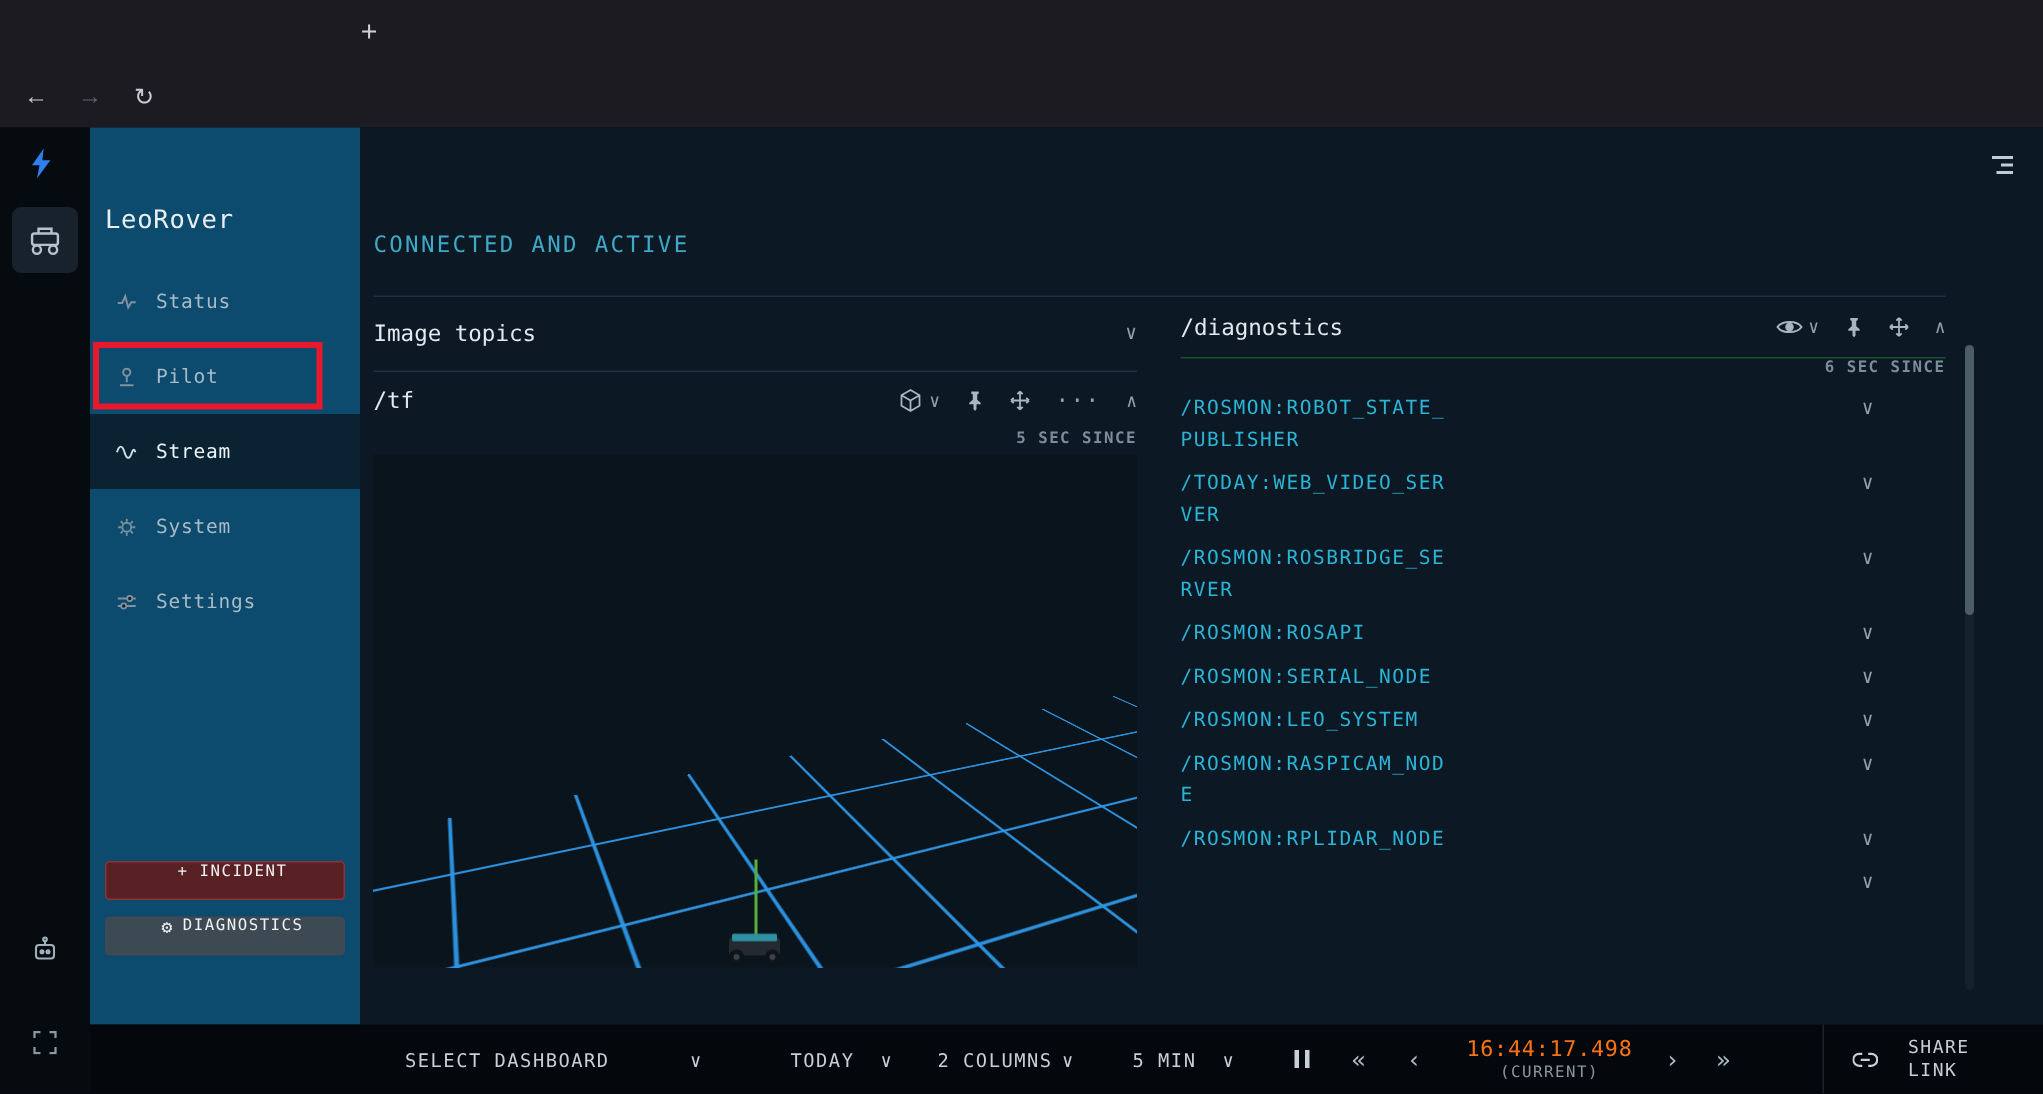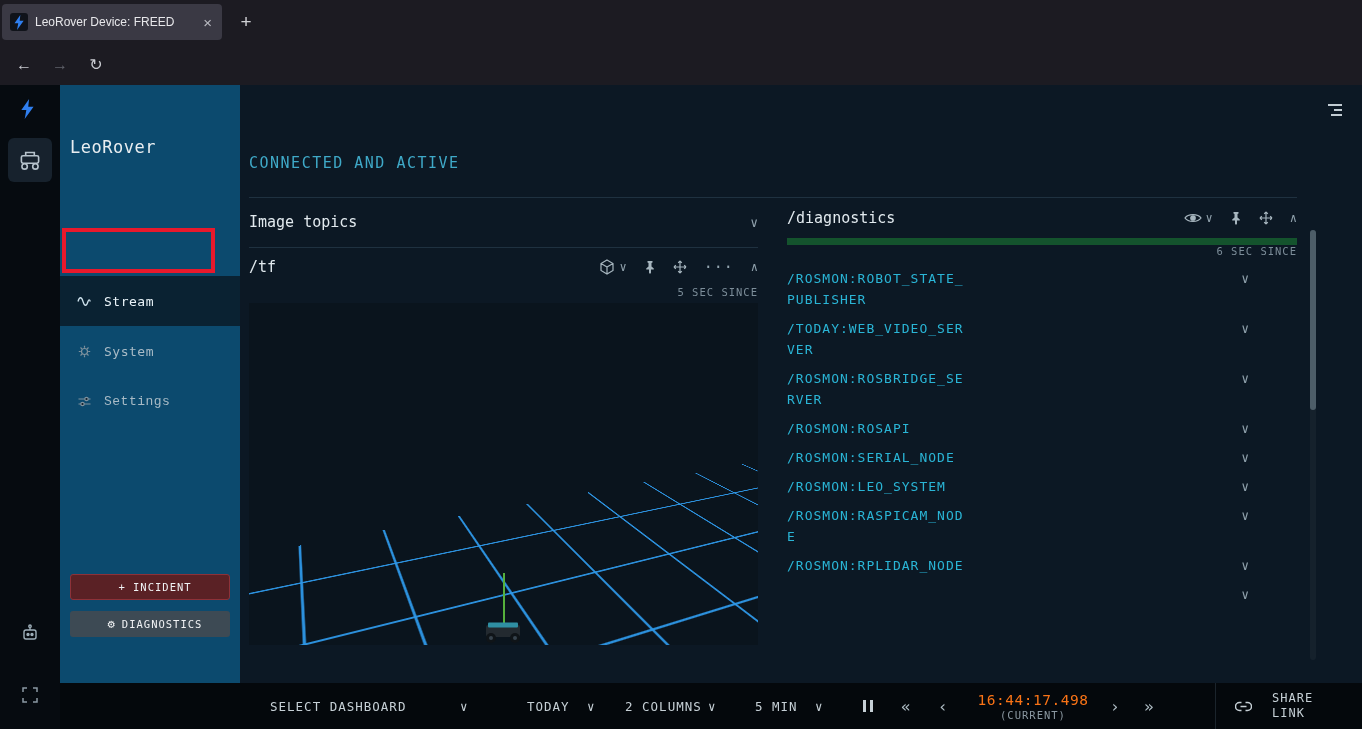--- a/index.html
+++ b/index.html
@@ -36,50 +36,50 @@
               display:flex;align-items:center;justify-content:center;}
   .rail-robot{position:absolute;left:20px;top:538px;}
   .rail-expand{position:absolute;left:22px;top:602px;}
   
   .sidebar{position:absolute;left:60px;top:85px;width:180px;height:598px;background:#0c4a6e;}
   .device-name{position:absolute;left:10px;top:52px;font-size:17px;color:#e9eef1;letter-spacing:.5px;}
   .nav-item{position:absolute;left:0;width:180px;height:50px;display:flex;align-items:center;gap:13px;
             padding-left:17px;box-sizing:border-box;color:#a9bbc6;font-size:13px;letter-spacing:.5px;}
   .nav-item .sicon{display:flex;width:14px;justify-content:center;flex:none;}
   .nav-item.active{background:#0a2232;color:#eaf4f9;}
-  .side-btn{position:absolute;left:10px;width:160px;height:26px;border-radius:3px;display:flex;align-items:center;
+  .side-btn{position:absolute;left:10px;width:160px;height:26px;border-radius:3px;display:flex;
             justify-content:center;gap:6px;font-size:10.5px;letter-spacing:1px;color:#f0f2f4;box-sizing:border-box;padding-left:10px;}
   .btn-incident{top:489px;background:#5a2125;border:1px solid #8d3239;}
   .btn-diag{top:526px;background:#3d4a54;}
   .btn-diag .gear{font-size:12px;}
   
   .main{position:absolute;left:240px;top:85px;width:1122px;height:598px;background:#0c1824;}
   .layout-icon{position:absolute;left:1086px;top:18px;}
   .banner{position:absolute;left:9px;top:69px;font-size:15px;color:#3fa9c8;letter-spacing:1.5px;}
   .div-full{position:absolute;left:9px;top:112px;width:1048px;height:1px;background:#1f3140;}
   .leftcol{position:absolute;left:9px;top:112px;width:509px;}
   .row-imgtopics{height:50px;display:flex;align-items:center;justify-content:space-between;
                  border-bottom:1px solid #1f3140;color:#e2eaef;font-size:15px;}
   .row-tf{height:38px;display:flex;align-items:center;color:#e2eaef;font-size:15px;text-align:right;}
   .row-tf .spacer{flex:1;}
   .panel-icons{display:flex;align-items:center;gap:17px;color:#93a5b0;}
   .panel-icons .chev{font-size:12px;color:#8fa0ab;}
-  .since{height:17px;text-align:right;font-size:10.5px;color:#7c8d99;letter-spacing:1px;}
+  .since{height:17px;text-align:right;font-size:10.5px;color:#7c8d99;letter-spacing:1px;font-weight:bold;}
   .chev{font-size:13px;color:#8fa0ab;}
   .viewport{position:relative;margin-top:0;width:509px;height:342px;background:#0a141d;overflow:hidden;}
   .grid-plane{position:absolute;left:50%;top:60%;width:2400px;height:1500px;margin-left:-1200px;
     background:
       repeating-linear-gradient(90deg, rgba(45,150,230,.95) 0 2px, transparent 2px 72px),
       repeating-linear-gradient(0deg,  rgba(45,150,230,.95) 0 2px, transparent 2px 72px);
     transform-origin:50% 0;
     transform:perspective(480px) rotateX(63deg) rotateZ(-22deg);}
   .axis-line{position:absolute;left:254px;top:270px;width:2px;height:58px;background:#55b03c;}
   .rover-model{position:absolute;left:231px;top:314px;}
   .rightcol{position:absolute;left:547px;top:112px;width:510px;}
-  .row-diag{height:41px;display:flex;align-items:center;border-bottom:7px solid #14532d;
+  .row-diag{height:41px;display:flex;align-items:center;border-bottom:1px solid #14532d;
             color:#e2eaef;font-size:15px;}
   .row-diag .spacer{flex:1;}
   .topics{margin-top:2px;}
   .topic-row{position:relative;padding:4px 0;}
   .topic-label{width:185px;font-size:13px;line-height:21px;letter-spacing:1px;color:#2ab5d6;
                word-break:normal;overflow-wrap:anywhere;}
   .topic-row .chev{position:absolute;right:48px;top:7px;}
   .scrollbar{position:absolute;left:1070px;top:145px;width:6px;height:430px;background:#15212c;border-radius:3px;}
   .scroll-thumb{position:absolute;left:0;top:0;width:6px;height:180px;background:#4d5d68;border-radius:3px;}
   
@@ -99,29 +99,20 @@
   .annotation{position:absolute;left:62px;top:228px;width:153px;height:45px;border:4px solid #e8192c;
               box-sizing:border-box;pointer-events:none;z-index:60;}
   svg{display:block;}
 </style>
 </head>
 <body>
 
 <div class="screen">
 
   <div class="tabbar">
-    <div class="tab">
-      <span class="favicon">
-        <svg width="11" height="15" viewBox="0 0 12 18">
-            <polygon points="7,0 0,10 4.5,10 3,18 11,7 6.2,7" fill="#2f7ff0"></polygon>
-          </svg>
-      </span>
-      <span class="tab-title">LeoRover Device: FREED</span>
-      <span class="tab-close">×</span>
-    </div>
     <div class="newtab">+</div>
   </div>
 
   <div class="navbar">
     <div class="navbtn" style="left:8px;">←</div>
     <div class="navbtn dim" style="left:44px;">→</div>
     <div class="navbtn" style="left:80px;">↻</div>
 
     <div class="urlbar">
       <span class="chrome-ic">
@@ -204,38 +195,55 @@
     <div class="rail-expand">
       <svg width="16" height="16" viewBox="0 0 16 16" fill="none" stroke="#8a99a3" stroke-width="1.5">
         <path d="M1 5 V1 H5 M11 1 H15 V5 M15 11 V15 H11 M5 15 H1 V11"></path>
       </svg>
     </div>
   </div>
 
   <div class="sidebar">
     <div class="device-name">LeoRover</div>
 
+    <div class="nav-item" style="top:91px;">
+      <span class="sicon">
+        <svg width="13" height="13" viewBox="0 0 13 13" fill="none" stroke="#7f929e" stroke-width="1.3">
+            <path d="M0.5 7 h3 l2-4.5 2 7.5 2-3.5 h3"></path>
+          </svg>
+      </span>
+      <span>Status</span>
+    </div>
+    <div class="nav-item" style="top:141px;">
+      <span class="sicon">
+        <svg width="13" height="13" viewBox="0 0 13 13" fill="none" stroke="#7f929e" stroke-width="1.3">
+            <circle cx="6.5" cy="3.2" r="2.4"></circle>
+            <path d="M6.5 5.8 v4 M2 11.8 h9"></path>
+          </svg>
+      </span>
+      <span>Pilot</span>
+    </div>
     <div class="nav-item active" style="top:191px;">
       <span class="sicon">
         <svg width="14" height="13" viewBox="0 0 14 13" fill="none" stroke="#cfe3ee" stroke-width="1.3">
             <path d="M1 6.5 C2.5 1.5 4.5 1.5 6 6.5 S 9.5 11.5, 11 6.5 M11 6.5 c .7-2.3 1.6-2.3 2.3 0"></path>
           </svg>
       </span>
       <span>Stream</span>
     </div>
     <div class="nav-item" style="top:241px;">
       <span class="sicon">
         <svg width="13" height="13" viewBox="0 0 13 13" fill="none" stroke="#7f929e" stroke-width="1.2">
             <circle cx="6.5" cy="6.5" r="3"></circle>
             <path d="M6.5 0.8 v2 M6.5 10.2 v2 M0.8 6.5 h2 M10.2 6.5 h2 M2.5 2.5 l1.4 1.4 M9.1 9.1 l1.4 1.4 M10.5 2.5 L9.1 3.9 M3.9 9.1 l-1.4 1.4"></path>
           </svg>
       </span>
       <span>System</span>
     </div>
-    <div class="nav-item" style="top:291px;font-family:Liberation Mono, monospace;">
+    <div class="nav-item" style="top:291px;">
       <span class="sicon">
         <svg width="13" height="13" viewBox="0 0 13 13" fill="none" stroke="#7f929e" stroke-width="1.2">
             <path d="M0.5 4 h12 M0.5 9 h12"></path>
             <circle cx="8.5" cy="4" r="1.7" fill="#101c28"></circle>
             <circle cx="4.5" cy="9" r="1.7" fill="#101c28"></circle>
           </svg>
       </span>
       <span>Settings</span>
     </div>
 

